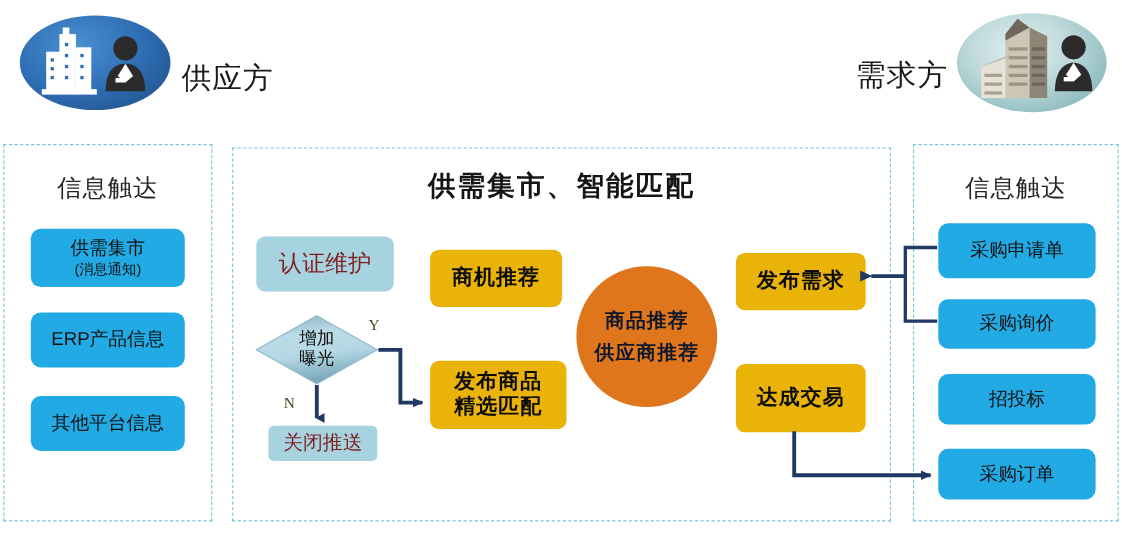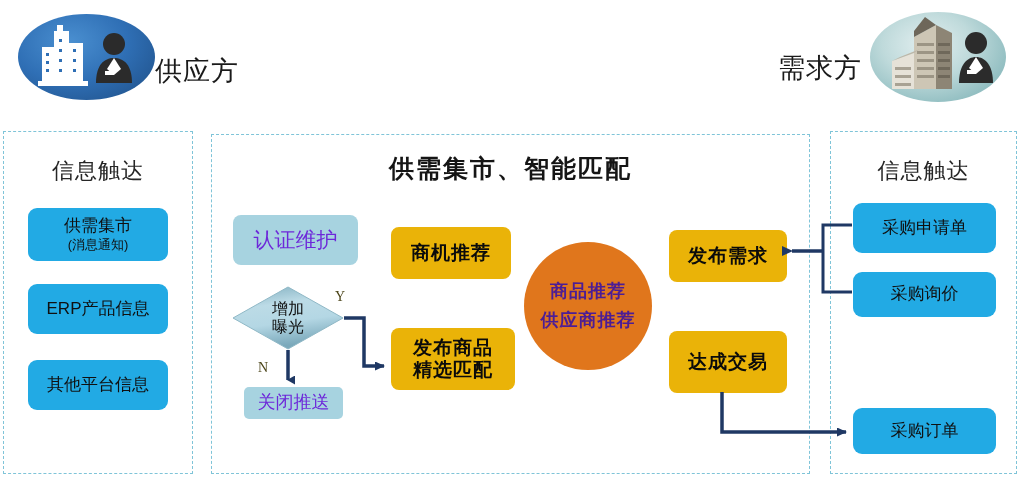--- a/index.html
+++ b/index.html
@@ -40,21 +40,21 @@
     font-weight: 400;
     color: #1a1a1a;
     letter-spacing: 1px;
     white-space: nowrap;
   }
   #supplier-badge { left: 18px; top: 14px; }
   #supplier-badge .badge-ellipse {
     width: 137px; height: 86px;
     background: radial-gradient(ellipse at 38% 32%, #4a8fd0 0%, #2f6fb5 48%, #255b98 78%, #1d4d85 100%);
   }
-  #supplier-badge .badge-label { margin-top: 28px; }
+  #supplier-badge .badge-label { margin-left: 10px; margin-top: 28px; }
 
   #demander-badge { left: 778px; top: 12px; }
   #demander-badge .badge-ellipse {
     width: 136px; height: 90px;
     background: radial-gradient(ellipse at 42% 36%, #e3eff0 0%, #bfdadb 40%, #93bfc2 74%, #7fb0b4 100%);
   }
   #demander-badge .badge-label { margin-right: 8px; margin-top: 22px; }
 
   .icon-svg { display: block; }
 
@@ -113,37 +113,37 @@
     background: #eab308;
     border-radius: 8px;
     color: #0b0b0b;
     font-size: 19px;
     font-weight: bold;
     letter-spacing: 1px;
   }
   .node-lightblue {
     background: #a7d3e0;
     border-radius: 8px;
-    color: #6d28d9;
+    color: #7f1d1d;
     font-size: 21px;
   }
   .node-lightblue.small { font-size: 18px; border-radius: 5px; }
 
   
   #hub-circle {
     position: absolute;
     left: 524px; top: 242px;
     width: 128px; height: 128px;
     border-radius: 50%;
     background: #e0761c;
     display: flex;
     flex-direction: column;
     align-items: center;
     justify-content: center;
-    color: #4c1d95;
+    color: #0f172a;
     font-size: 18px;
     font-weight: bold;
     letter-spacing: 1px;
     line-height: 1.6;
   }
 
   
   #decision-diamond {
     position: absolute;
     left: 232px; top: 286px;
@@ -337,20 +337,23 @@
     <div class="panel-title">信息触达</div>
 
     <div class="node node-cyan" style="left:22px; top:71px; width:143px; height:50px;">
       <div>采购申请单</div>
     </div>
 
     <div class="node node-cyan" style="left:22px; top:140px; width:143px; height:45px;">
       <div>采购询价</div>
     </div>
 
+    <div class="node node-cyan" style="left:22px; top:208px; width:143px; height:46px;">
+      <div>招投标</div>
+    </div>
 
     <div class="node node-cyan" style="left:22px; top:276px; width:143px; height:46px;">
       <div>采购订单</div>
     </div>
   </div>
 
   <svg class="connector-layer">
     <defs>
       <marker id="arrowDown" markerWidth="9" markerHeight="9" refX="4.5" refY="7" orient="auto" markerUnits="userSpaceOnUse">
         <path d="M0,0 L4.5,8 L9,0 Z" fill="#1f3864"></path>

